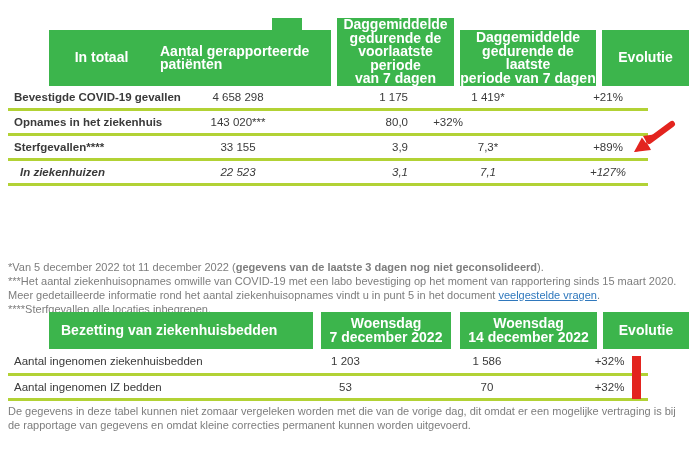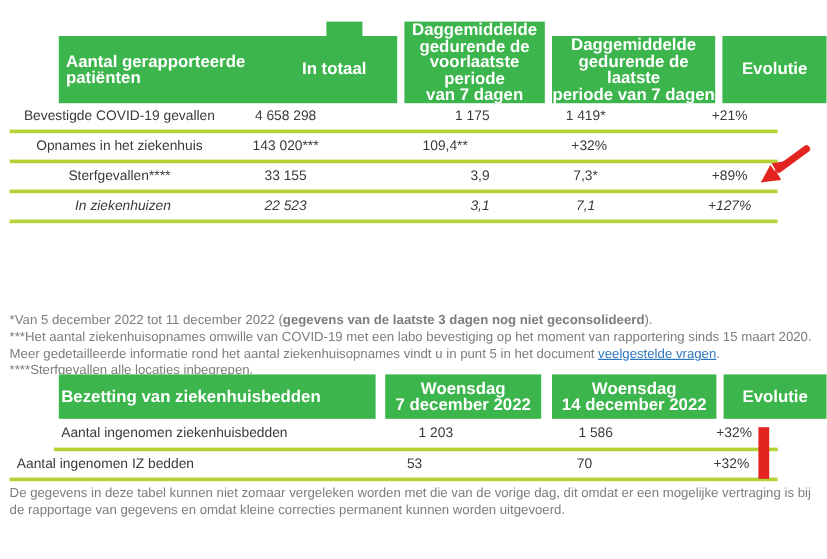--- a/index.html
+++ b/index.html
@@ -1,29 +1,29 @@
 <!DOCTYPE html>
 <html><head>
 <meta charset="utf-8">
 <style>
   html,body{margin:0;padding:0;background:#fff;}
   #page{position:relative;width:689px;height:466px;background:#fff;overflow:hidden;
         font-family:"Liberation Sans","DejaVu Sans",sans-serif;color:#3a3a3a;}
   .hblock{position:absolute;background:#3cb54c;color:#fff;font-weight:bold;font-size:14px;
           line-height:13.5px;display:flex;align-items:center;justify-content:center;
           text-align:center;white-space:pre-line;box-sizing:border-box;margin-left:41px;}
-  .hblock.left{justify-content:flex-start;text-align:left;padding-left:2px;}
+  .hblock.left{justify-content:flex-start;text-align:left;padding-left:12px;}
   .greenfill{position:absolute;background:#3cb54c;}
   .tbody{position:absolute;left:8px;width:640px;}
   .trow{display:flex;align-items:center;height:25px;border-bottom:3px solid #b2d235;
         box-sizing:border-box;font-size:11.5px;}
-  .trow.first2{height:27px;margin-left:37px;}
+  .trow.first2{height:27px;}
   .trow.italic{font-style:italic;}
   .trow.italic .c1{padding-left:12px;}
-  .c1{width:177px;padding-left:6px;box-sizing:border-box;text-align:center;}
+  .c1{width:177px;padding-left:6px;box-sizing:border-box;text-align:left;font-weight:bold;}
   .c2{width:106px;text-align:center;}
   .c3{width:117px;text-align:right;}
   .c4{width:160px;text-align:center;}
   .c5{width:80px;text-align:center;}
   .b1{width:280px;padding-left:6px;box-sizing:border-box;text-align:left;}
   .b2{width:115px;text-align:center;}
   .b3{width:168px;text-align:center;}
   .b4{width:77px;text-align:center;}
   .fnotes{position:absolute;left:8px;top:215px;width:678px;font-size:11px;line-height:14px;
           color:#7d7d7d;margin-top:45px;}
@@ -34,23 +34,23 @@
         color:#7d7d7d;}
   .redbar{position:absolute;left:632px;top:356px;width:9px;height:43px;background:#e3241f;}
   .arrow-svg{position:absolute;left:622px;top:118px;}
 </style>
 </head>
 <body>
 
 <div id="page">
 
   <div class="hblock" style="left:8px;top:30px;width:282px;height:56px;justify-content:flex-start;text-align:left;">
+    <div style="width:105px;text-align:center;">In totaal</div>
     <div style="width:177px;padding-left:6px;box-sizing:border-box;text-align:left;">Aantal gerapporteerde
 patiënten</div>
-    <div style="width:105px;text-align:center;">In totaal</div>
   </div>
   <div class="greenfill" style="left:272px;top:18px;width:30px;height:13px;"></div>
   <div class="hblock" style="left:296px;top:18px;width:117px;height:68px;">Daggemiddelde
 gedurende de
 voorlaatste periode
 van 7 dagen</div>
   <div class="hblock" style="left:419px;top:30px;width:136px;height:56px;">Daggemiddelde
 gedurende de laatste
 periode van 7 dagen</div>
   <div class="hblock" style="left:561px;top:30px;width:87px;height:56px;">Evolutie</div>
@@ -59,21 +59,21 @@
     <div class="trow">
       <div class="c1">Bevestigde COVID-19 gevallen</div>
       <div class="c2">4 658 298</div>
       <div class="c3">1 175</div>
       <div class="c4">1 419*</div>
       <div class="c5">+21%</div>
     </div>
     <div class="trow">
       <div class="c1">Opnames in het ziekenhuis</div>
       <div class="c2">143 020***</div>
-      <div class="c4">109,4**</div>
+      <div class="c3">80,0</div>
       <div class="c5">+32%</div>
     </div>
     <div class="trow">
       <div class="c1">Sterfgevallen****</div>
       <div class="c2">33 155</div>
       <div class="c3">3,9</div>
       <div class="c4">7,3*</div>
       <div class="c5">+89%</div>
     </div>
     <div class="trow italic">

